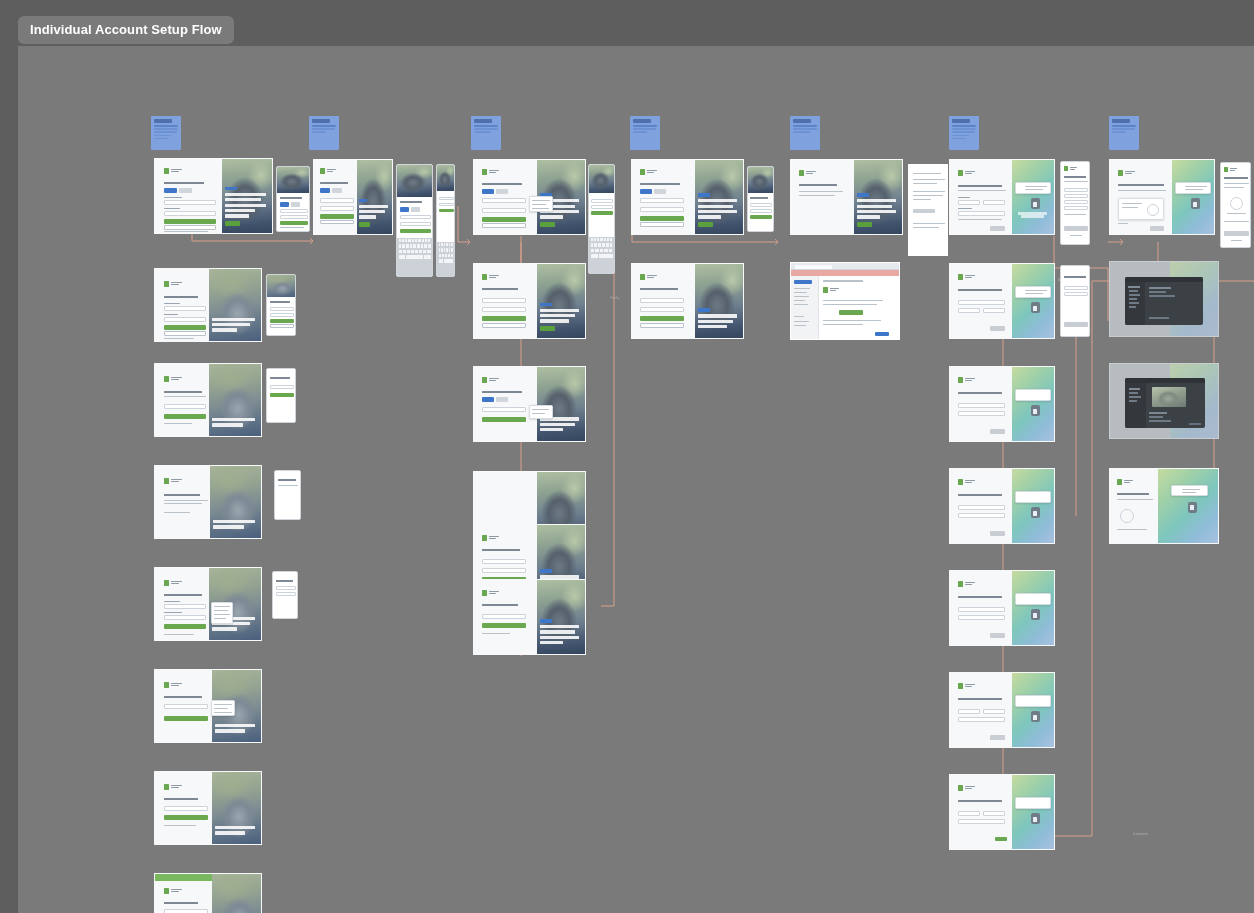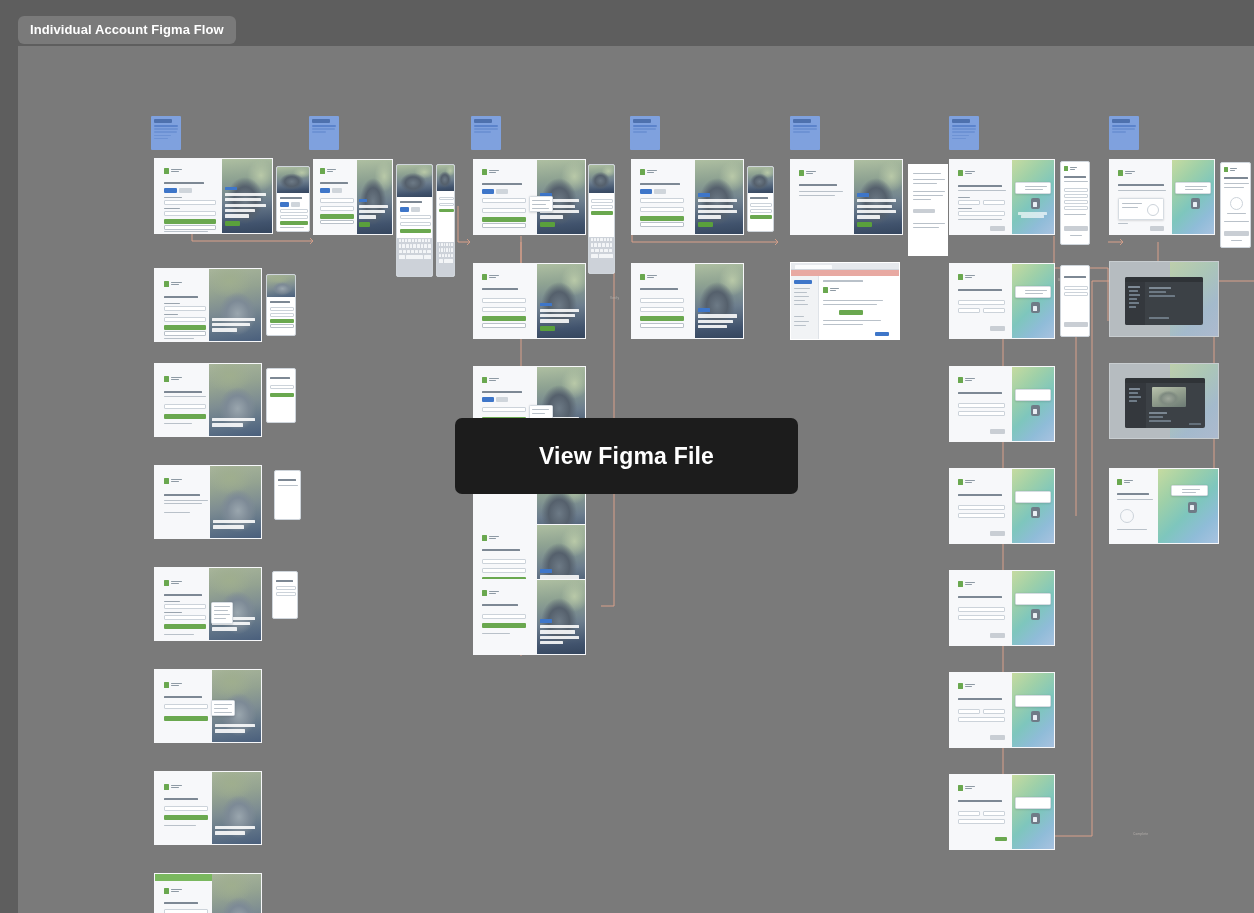--- a/index.html
+++ b/index.html
@@ -148,21 +148,21 @@
     color: #ffffff; font-size: 23px; font-weight: bold; letter-spacing: .2px;
     cursor: pointer;
   }
 </style>
 </head>
 <body>
 
 <div id="root">
 
   <div class="titlebar">
-    <div class="title-pill">Individual Account Figma Flow</div>
+    <div class="title-pill">Individual Account Setup Flow</div>
   </div>
 
   <div class="canvas">
 
     <svg class="conn" viewBox="0 0 1236 867">
       <g stroke="#d9a08a" stroke-width="1" fill="none">
 
         <path d="M174 150 L174 195 L295 195"></path>
         <path d="M295 195 L292 192 M295 195 L292 198" stroke-width=".9"></path>
 
@@ -1189,17 +1189,14 @@
           </div>
       </div>
       <div class="h-ln" style="left:7px; top:24px; width:32px; height:1.8px;"></div>
       <div class="s-ln2" style="left:7px; top:30px; width:36px; height:1.1px;"></div>
       <div style="position:absolute; left:10px; top:40px; width:14px; height:14px; border:.6px solid #ccd3da; border-radius:50%;"></div>
       <div class="s-ln2" style="left:7px; top:60px; width:30px; height:1.1px;"></div>
     </div>
 
   </div>
 
-  <div class="cta">
-    <span>View Figma File</span>
-  </div>
 
 </div>
 
 </body></html>

